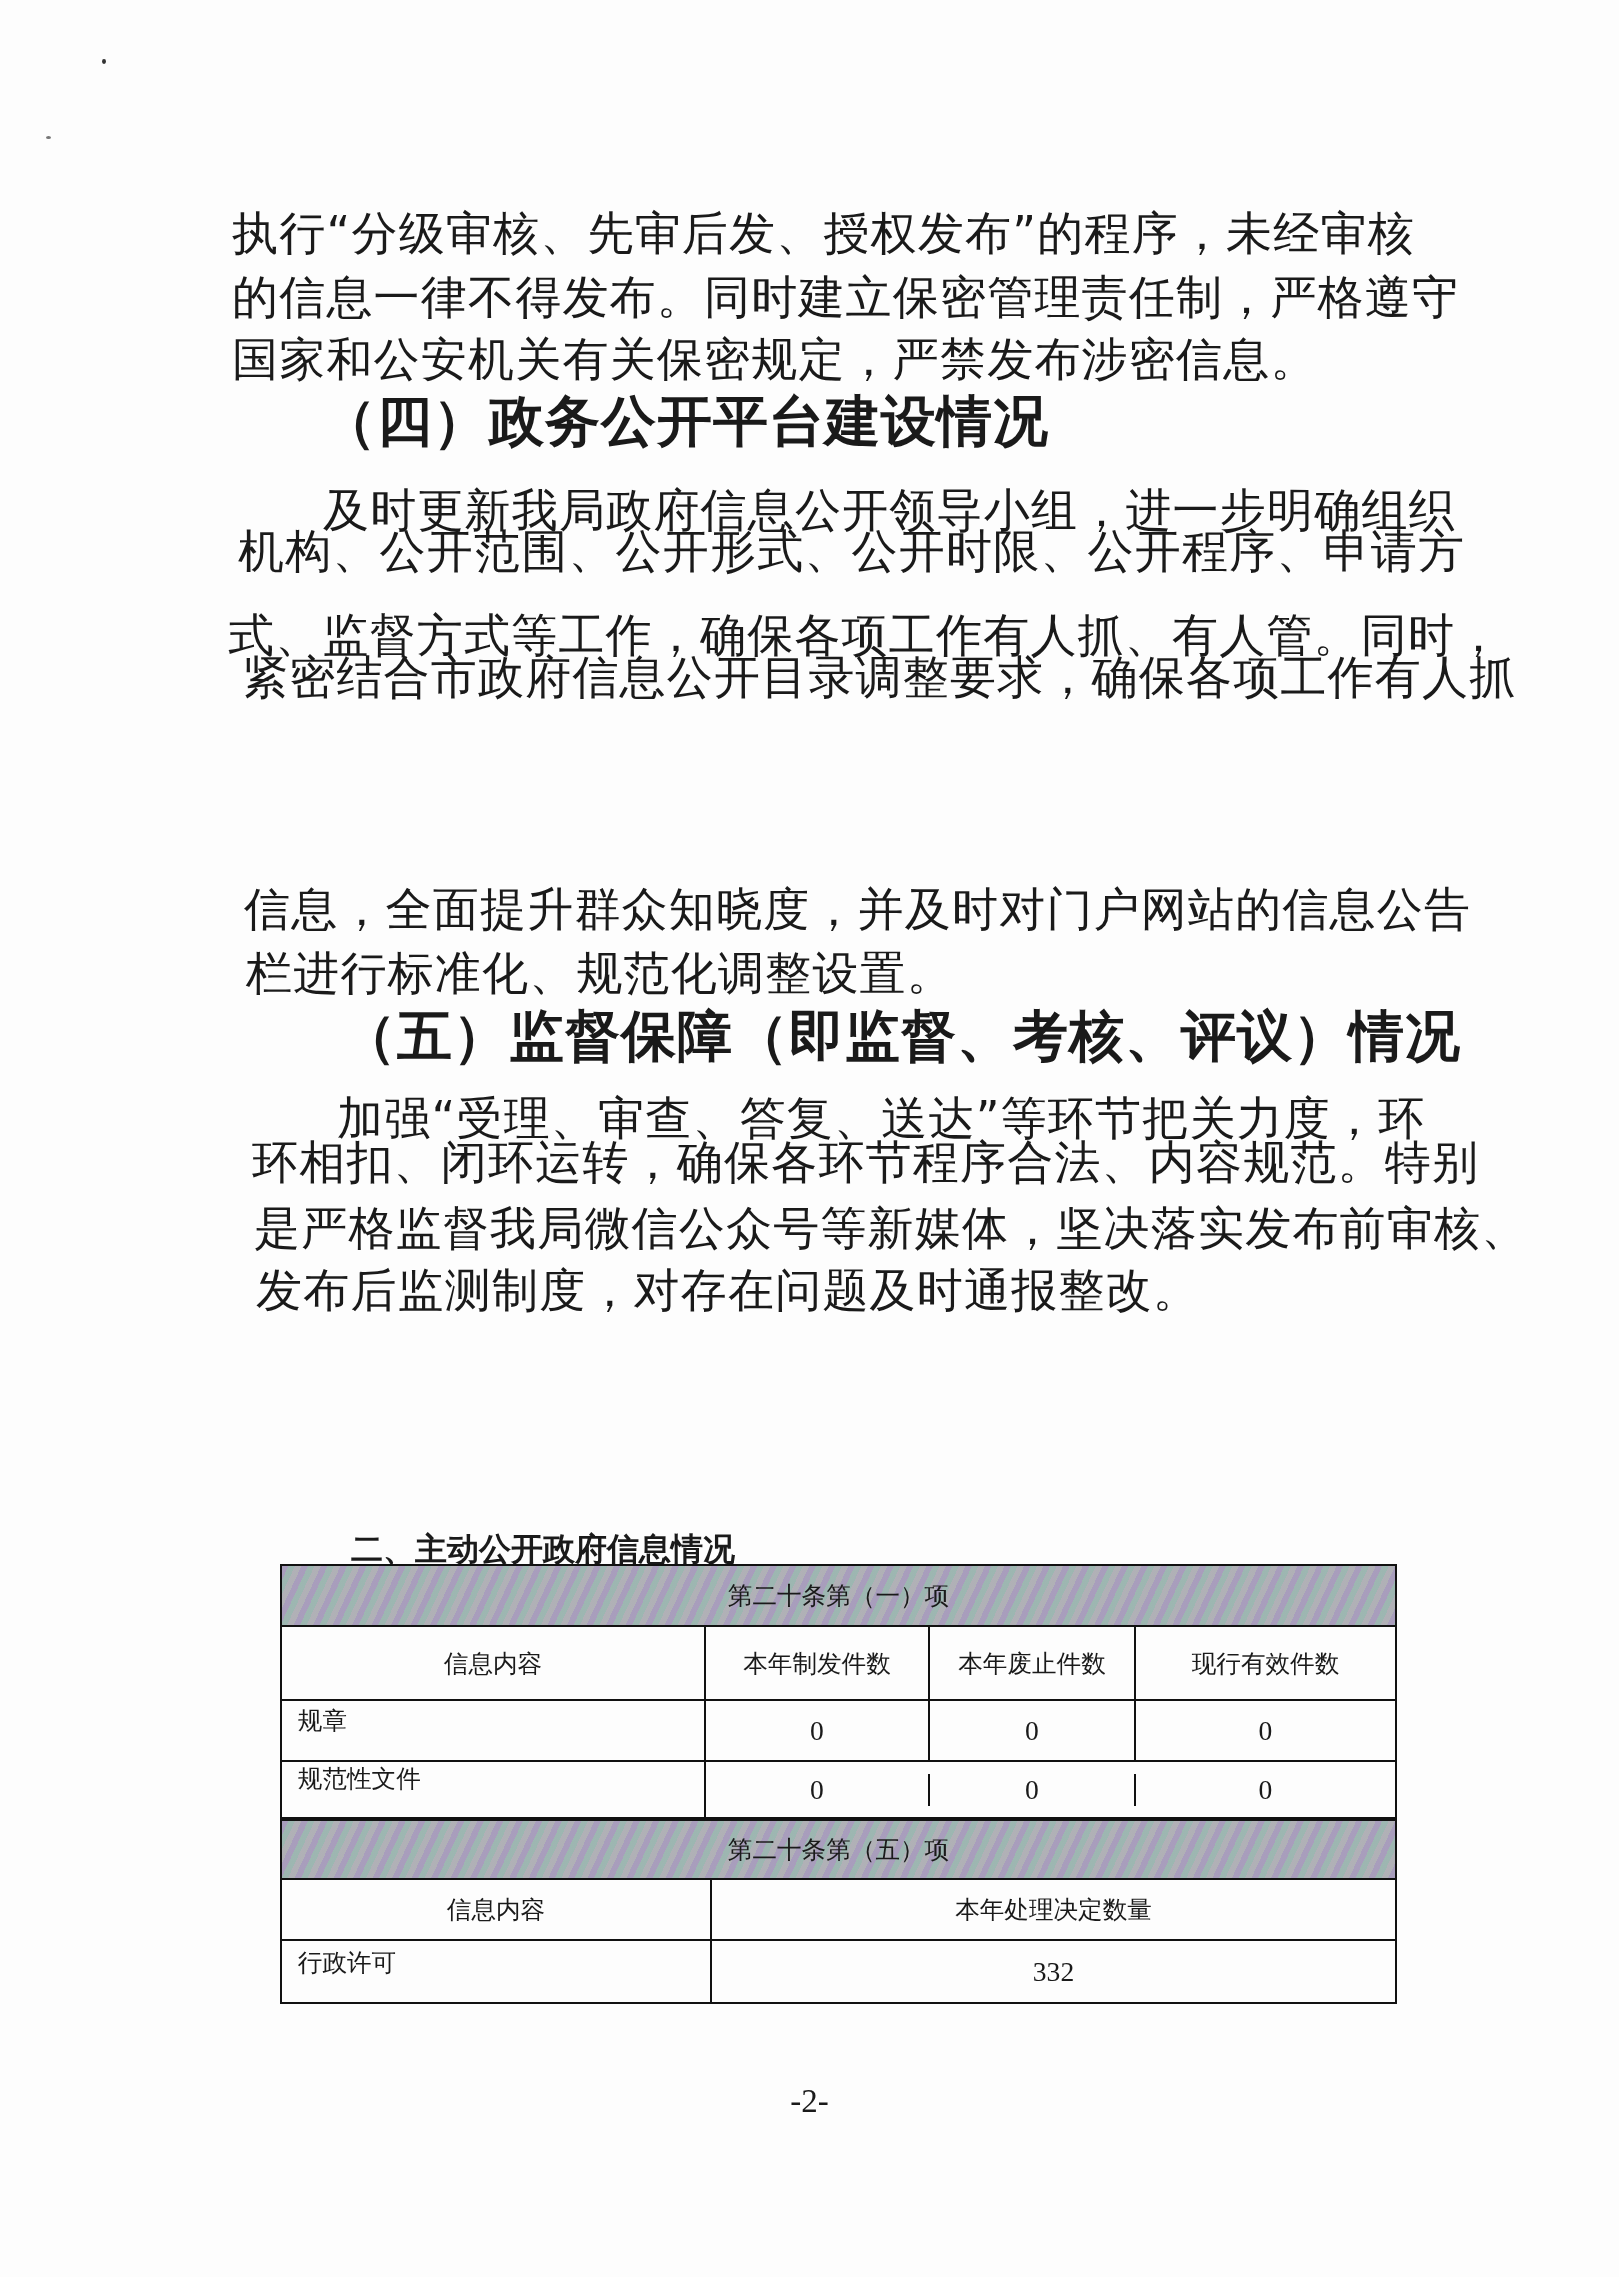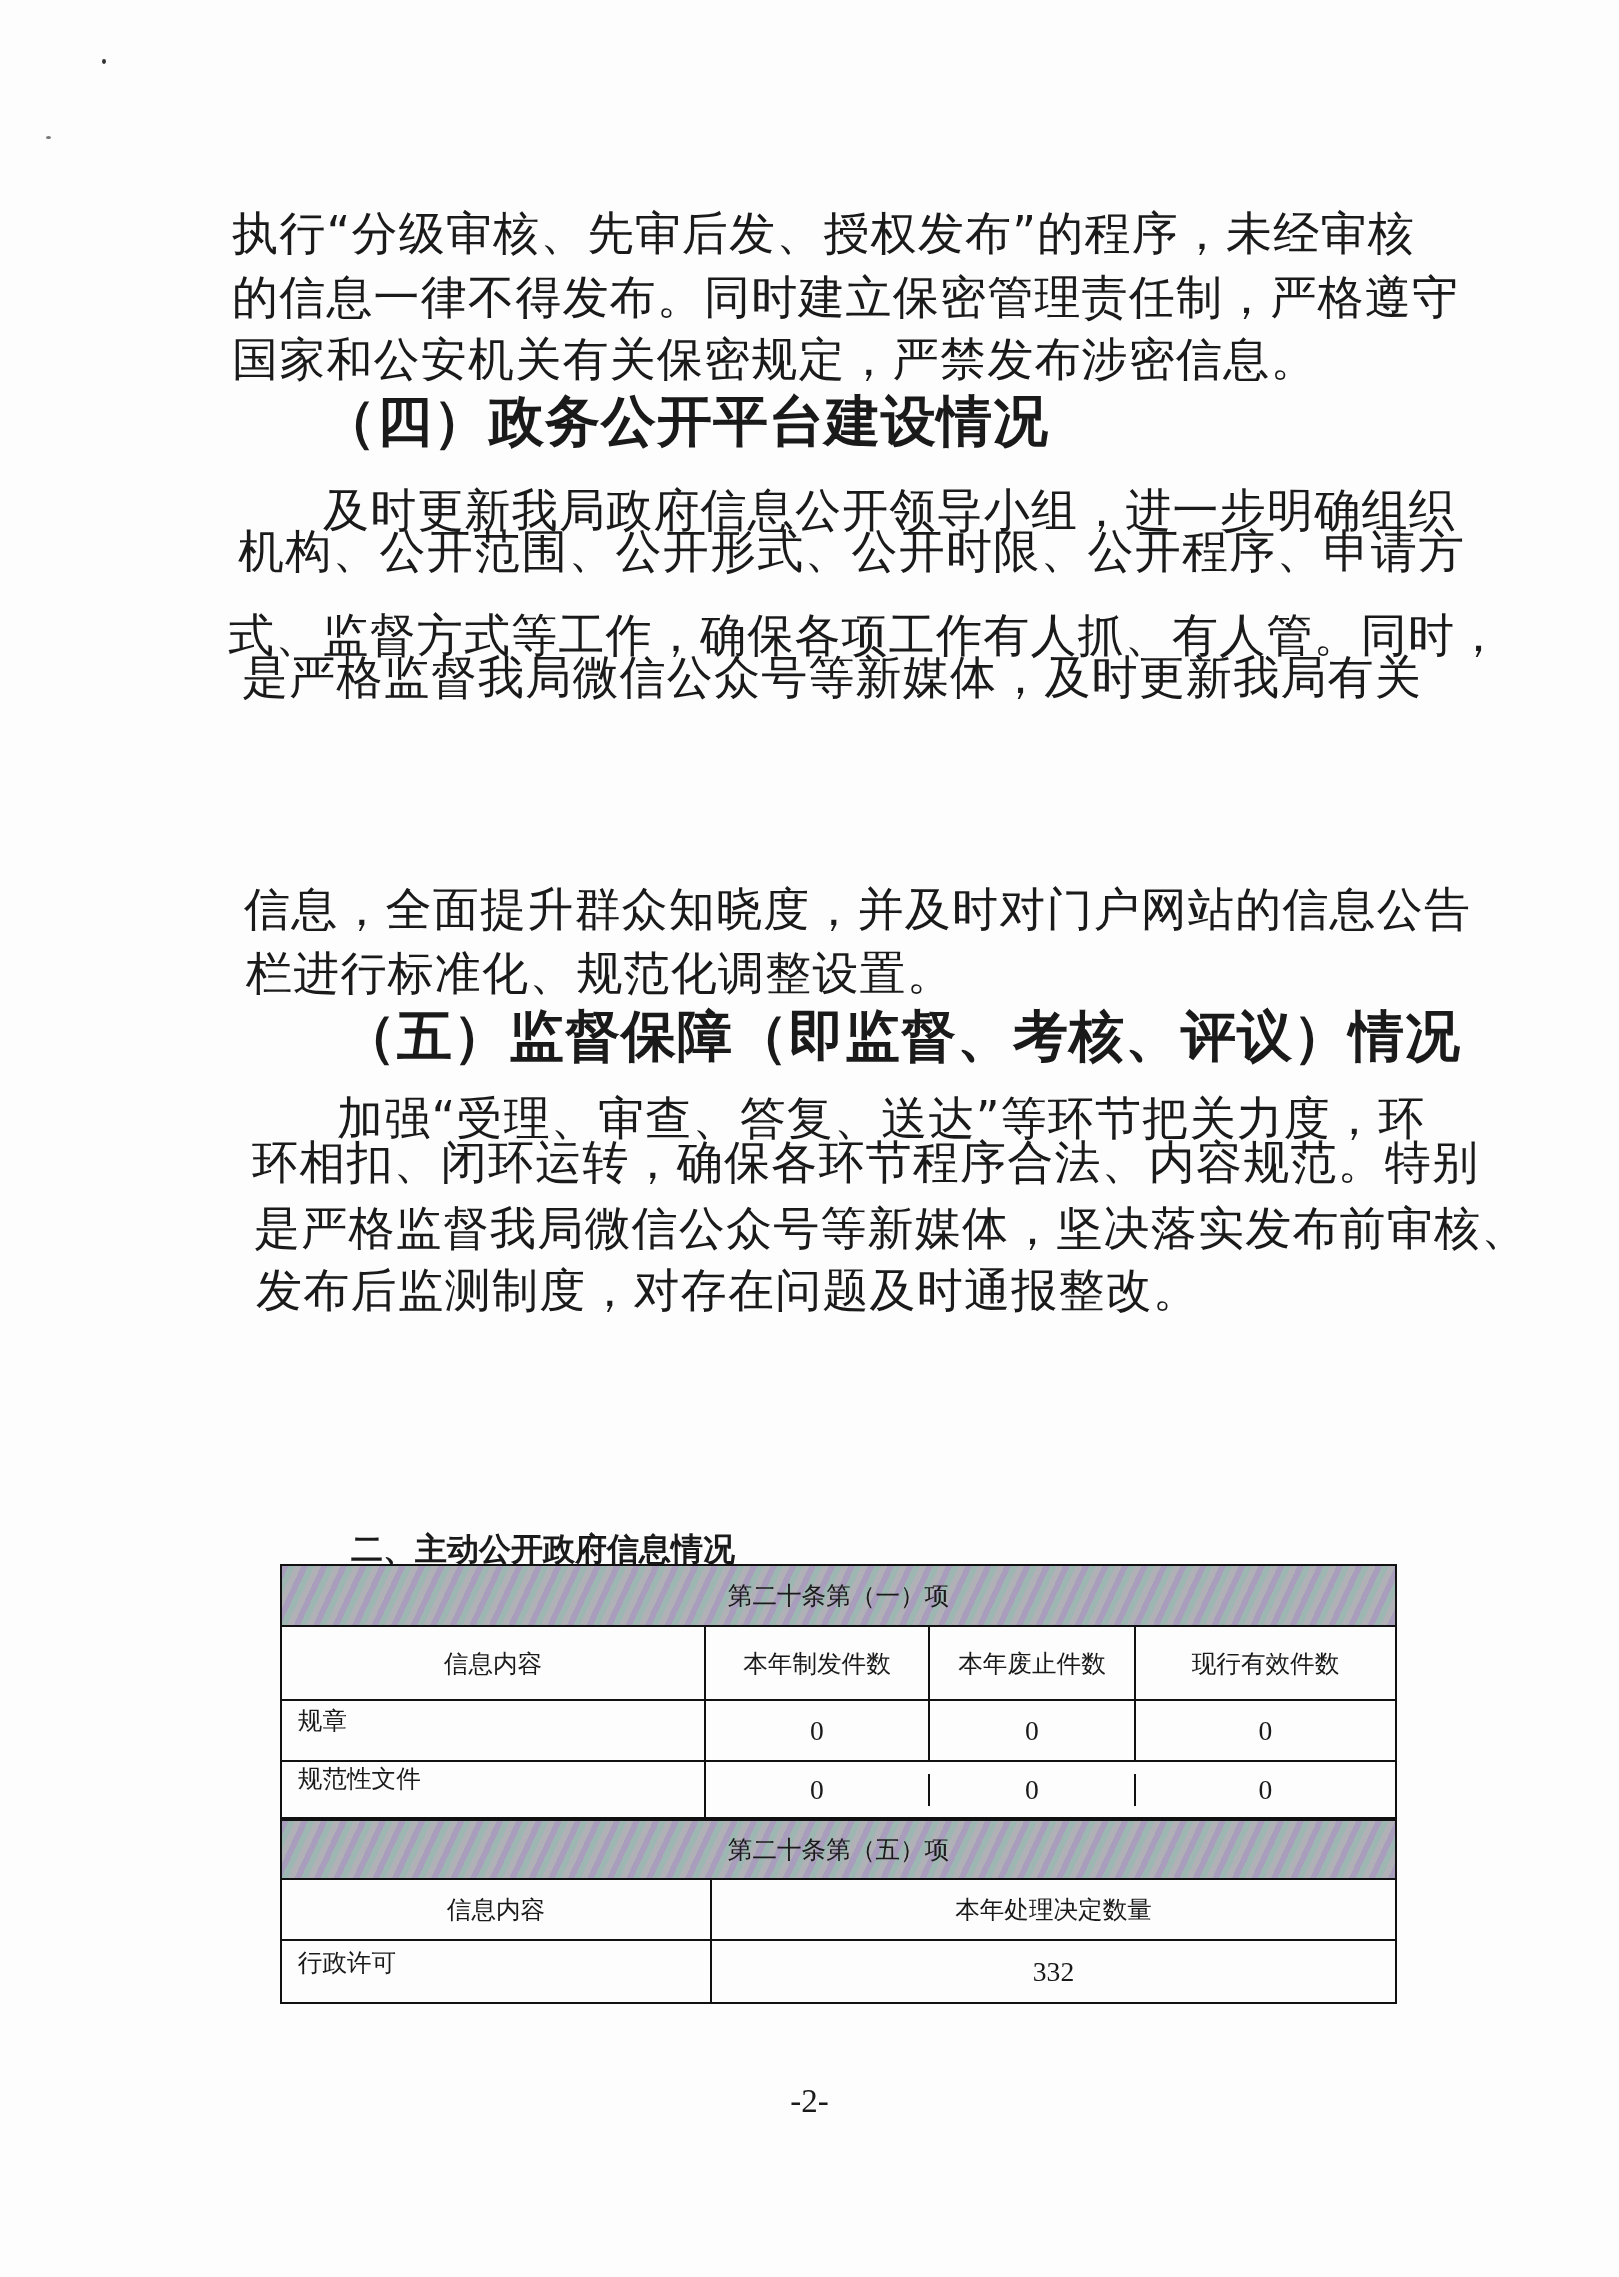--- a/index.html
+++ b/index.html
@@ -108,21 +108,21 @@
 
   <div class="line" style="top:202px;">执行“分级审核、先审后发、授权发布”的程序，未经审核</div>
   <div class="line" style="top:266px;">的信息一律不得发布。同时建立保密管理责任制，严格遵守</div>
   <div class="line" style="top:328px;">国家和公安机关有关保密规定，严禁发布涉密信息。</div>
 
   <div class="subhead" style="top:390px;">（四）政务公开平台建设情况</div>
 
   <div class="line indent" style="top:461px; left:236px;">及时更新我局政府信息公开领导小组，进一步明确组织</div>
   <div class="line" style="top:520px; left:238px;">机构、公开范围、公开形式、公开时限、公开程序、申请方</div>
   <div class="line" style="top:584px; left:228px;margin-top:20px;">式、监督方式等工作，确保各项工作有人抓、有人管。同时，</div>
-  <div class="line" style="top:646px; left:242px;">是严格监督我局微信公众号等新媒体，及时更新我局有关</div>
+  <div class="line" style="top:646px; left:242px;">紧密结合市政府信息公开目录调整要求，确保各项工作有人抓</div>
   <div class="line" style="top:878px; left:244px; top:878px;">信息，全面提升群众知晓度，并及时对门户网站的信息公告</div>
   <div class="line" style="top:942px; left:246px;">栏进行标准化、规范化调整设置。</div>
 
   <div class="subhead" style="top:1005px; left:325px;">（五）监督保障（即监督、考核、评议）情况</div>
 
   <div class="line indent" style="top:1069px; left:250px;">加强“受理、审查、答复、送达”等环节把关力度，环</div>
   <div class="line" style="top:1131px; left:252px;">环相扣、闭环运转，确保各环节程序合法、内容规范。特别</div>
   <div class="line" style="top:1197px; left:254px;">是严格监督我局微信公众号等新媒体，坚决落实发布前审核、</div>
   <div class="line" style="top:1259px; left:256px;">发布后监测制度，对存在问题及时通报整改。</div>
 

